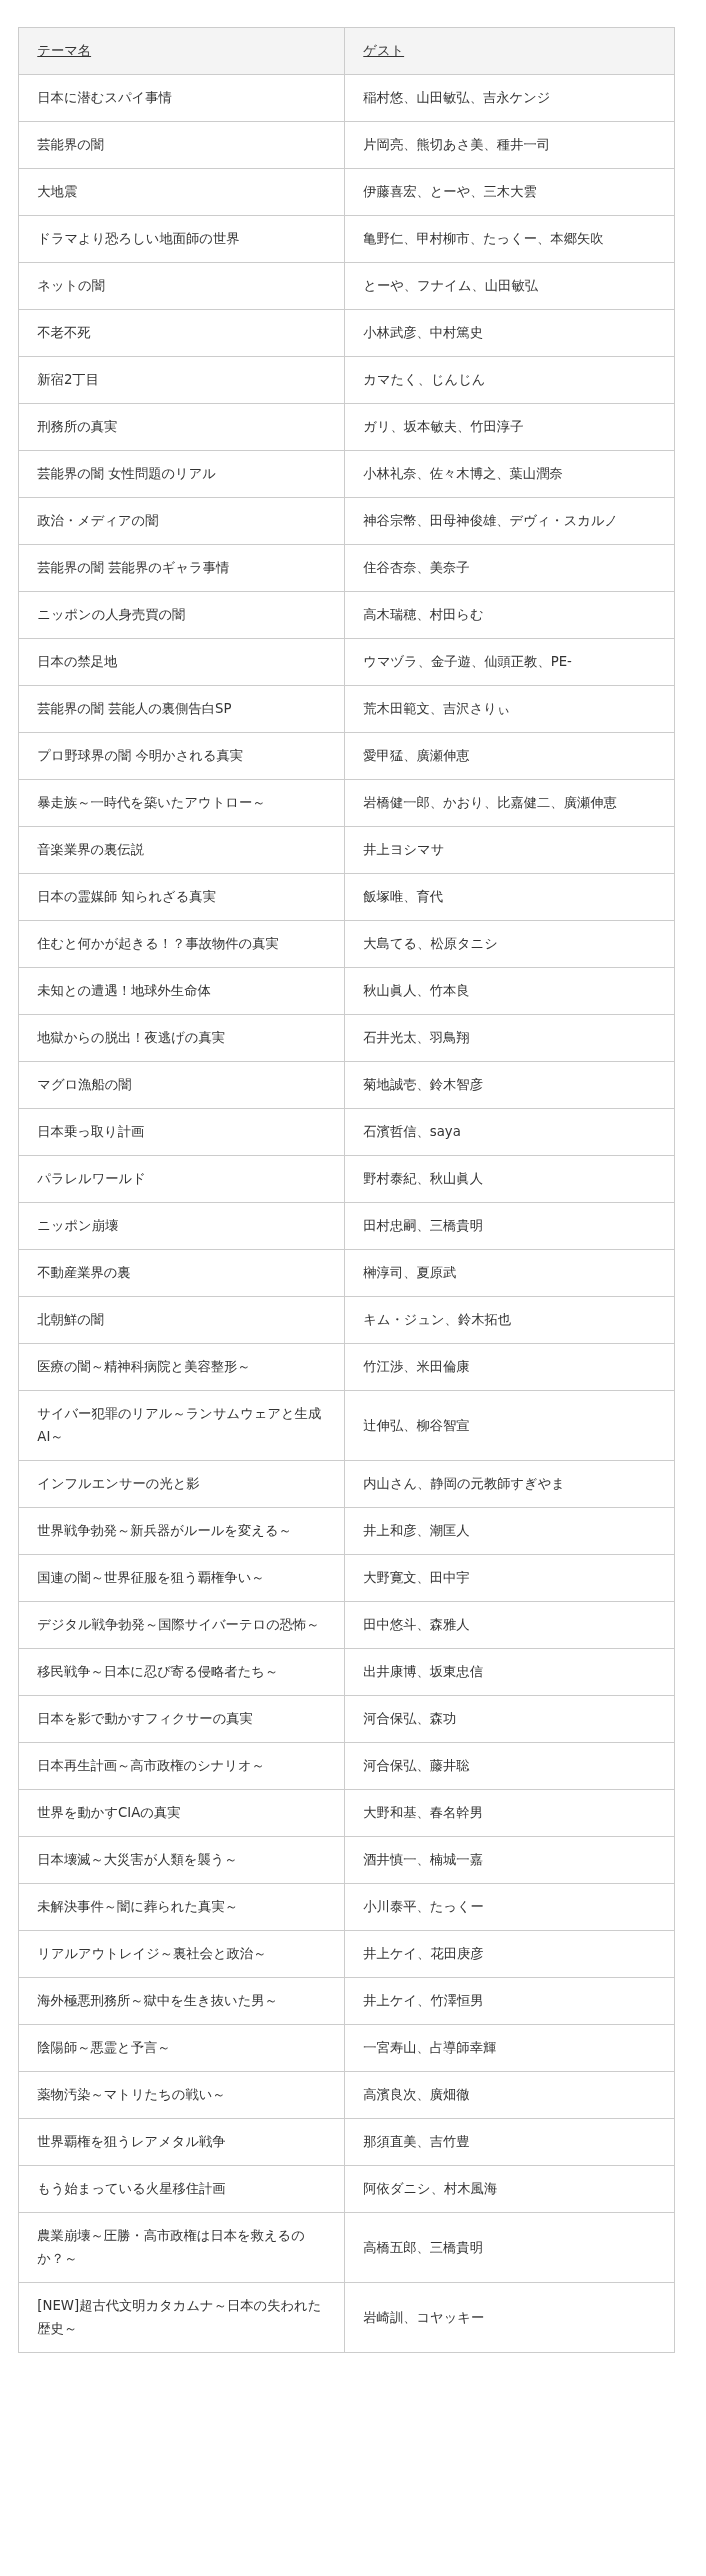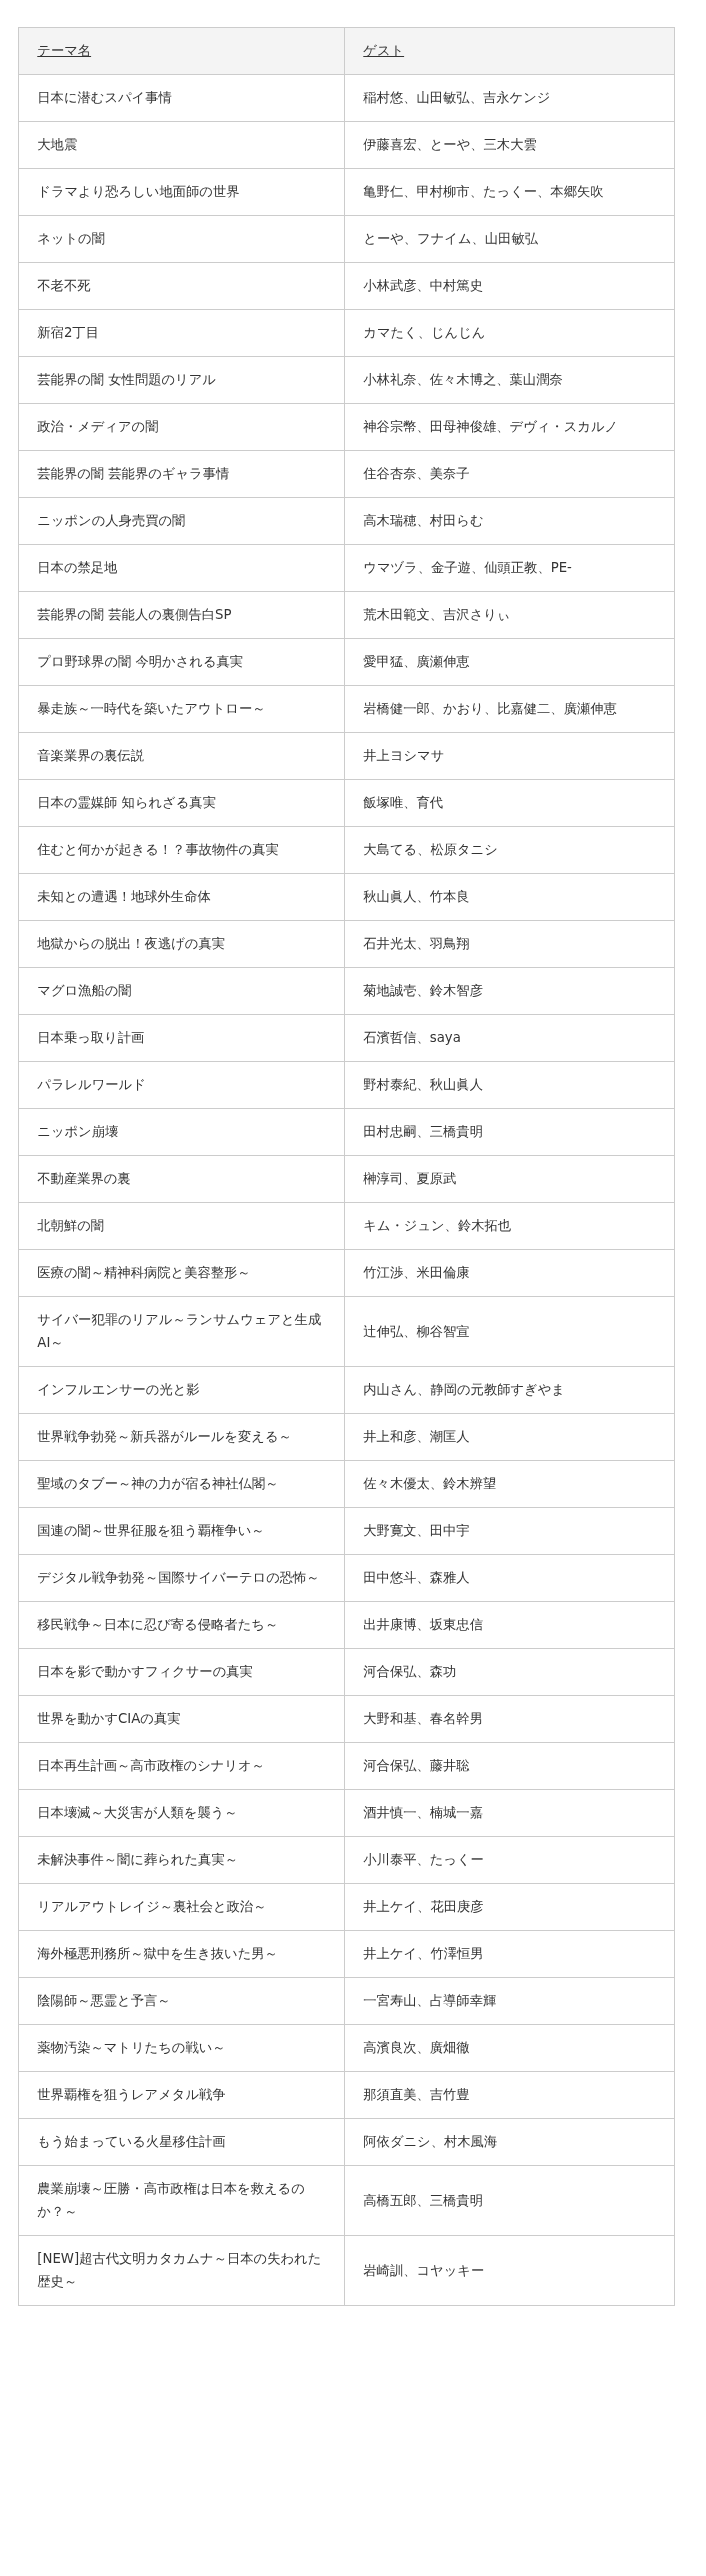--- a/index.html
+++ b/index.html
@@ -57,40 +57,48 @@
         <th>テーマ名</th>
         <th>ゲスト</th>
       </tr>
     </thead>
     <tbody>
         <tr>
           <td>日本に潜むスパイ事情</td>
           <td>稲村悠、山田敏弘、吉永ケンジ</td>
         </tr>
         <tr>
+          <td>芸能界の闇</td>
+          <td>片岡亮、熊切あさ美、種井一司</td>
+        </tr>
+        <tr>
           <td>大地震</td>
           <td>伊藤喜宏、とーや、三木大雲</td>
         </tr>
         <tr>
           <td>ドラマより恐ろしい地面師の世界</td>
           <td>亀野仁、甲村柳市、たっくー、本郷矢吹</td>
         </tr>
         <tr>
           <td>ネットの闇</td>
           <td>とーや、フナイム、山田敏弘</td>
         </tr>
         <tr>
           <td>不老不死</td>
           <td>小林武彦、中村篤史</td>
         </tr>
         <tr>
           <td>新宿2丁目</td>
           <td>カマたく、じんじん</td>
         </tr>
         <tr>
+          <td>刑務所の真実</td>
+          <td>ガリ、坂本敏夫、竹田淳子</td>
+        </tr>
+        <tr>
           <td>芸能界の闇 女性問題のリアル</td>
           <td>小林礼奈、佐々木博之、葉山潤奈</td>
         </tr>
         <tr>
           <td>政治・メディアの闇</td>
           <td>神谷宗幣、田母神俊雄、デヴィ・スカルノ</td>
         </tr>
         <tr>
           <td>芸能界の闇 芸能界のギャラ事情</td>
           <td>住谷杏奈、美奈子</td>
@@ -169,46 +177,42 @@
         </tr>
         <tr>
           <td>インフルエンサーの光と影</td>
           <td>内山さん、静岡の元教師すぎやま</td>
         </tr>
         <tr>
           <td>世界戦争勃発～新兵器がルールを変える～</td>
           <td>井上和彦、潮匡人</td>
         </tr>
         <tr>
-          <td>聖域のタブー～神の力が宿る神社仏閣～</td>
-          <td>佐々木優太、鈴木辨望</td>
-        </tr>
-        <tr>
           <td>国連の闇～世界征服を狙う覇権争い～</td>
           <td>大野寛文、田中宇</td>
         </tr>
         <tr>
           <td>デジタル戦争勃発～国際サイバーテロの恐怖～</td>
           <td>田中悠斗、森雅人</td>
         </tr>
         <tr>
           <td>移民戦争～日本に忍び寄る侵略者たち～</td>
           <td>出井康博、坂東忠信</td>
         </tr>
         <tr>
           <td>日本を影で動かすフィクサーの真実</td>
           <td>河合保弘、森功</td>
         </tr>
         <tr>
+          <td>日本再生計画～高市政権のシナリオ～</td>
+          <td>河合保弘、藤井聡</td>
+        </tr>
+        <tr>
           <td>世界を動かすCIAの真実</td>
           <td>大野和基、春名幹男</td>
-        </tr>
-        <tr>
-          <td>日本再生計画～高市政権のシナリオ～</td>
-          <td>河合保弘、藤井聡</td>
         </tr>
         <tr>
           <td>日本壊滅～大災害が人類を襲う～</td>
           <td>酒井慎一、楠城一嘉</td>
         </tr>
         <tr>
           <td>未解決事件～闇に葬られた真実～</td>
           <td>小川泰平、たっくー</td>
         </tr>
         <tr>

